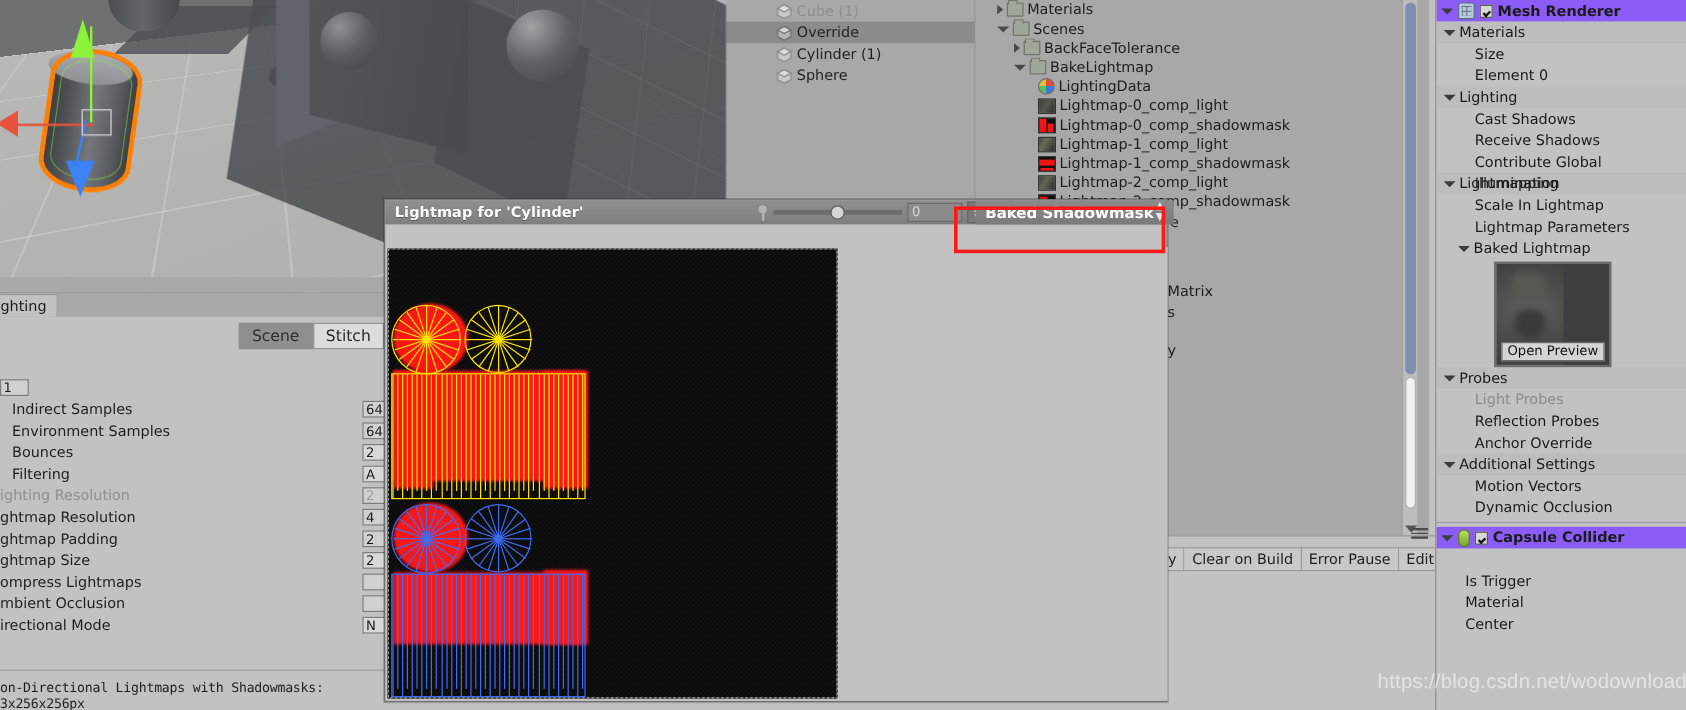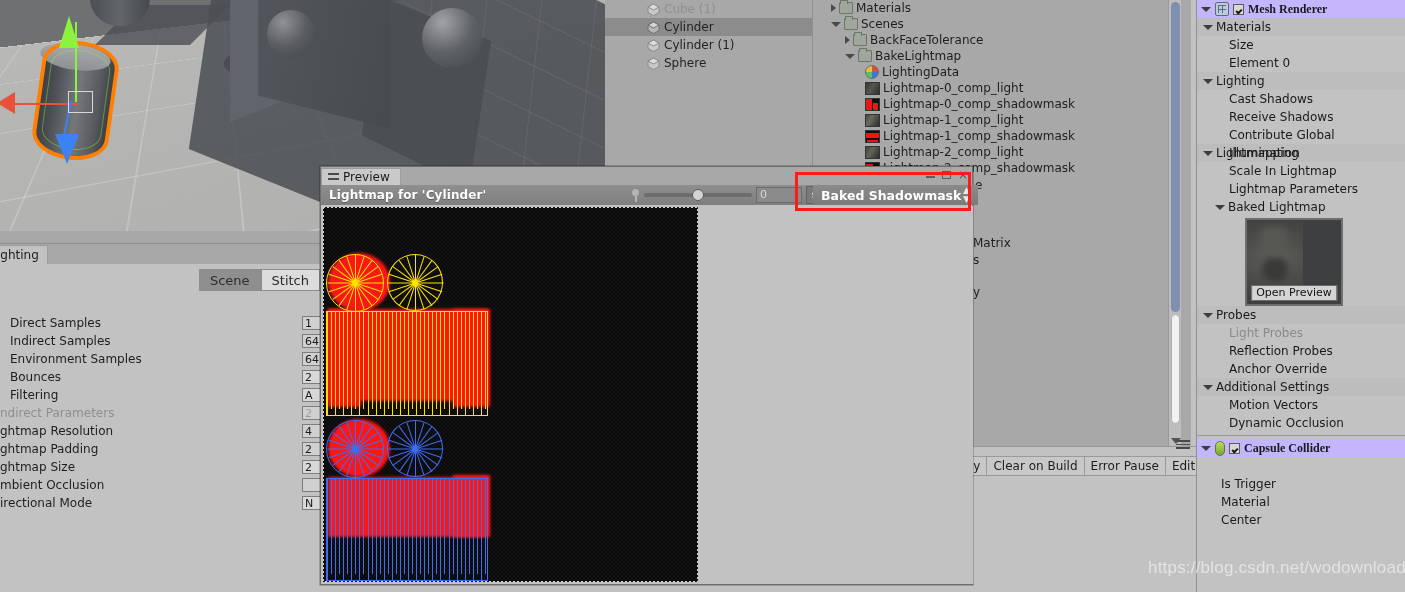--- a/index.html
+++ b/index.html
@@ -189,21 +189,21 @@
     border-left:5px solid transparent;border-right:5px solid transparent;border-top:6px solid #555;}
 
   
   #inspector {
     position:absolute; left:1196px; top:0; width:209px; height:592px;
     background:#c2c2c2; border-left:1px solid #909090;
     overflow:hidden;
   }
   .insp-header {
     display:flex; align-items:center; gap:4px; height:18px; padding-left:4px;
-    background:#c4b5fd; font-weight:bold; font-size:12px;font-family:Liberation Serif, serif;
+    background:#8b5cf6; font-weight:bold; font-size:12px;
   }
   .sect-head {
     display:flex; align-items:center; gap:3px; height:18px; padding-left:6px;
     background:#bdbdbd; font-size:12px;
   }
   .insp-row { height:18px; padding-left:32px; line-height:18px; font-size:12px; }
   .insp-row.sub { padding-left:24px; }
   .insp-row.dim { color:#8b8b8b; }
   .i-tri { width:0;height:0;border-left:5px solid transparent;border-right:5px solid transparent;border-top:5px solid #3c3c3c; flex:none; }
   .chk { width:11px;height:11px;background:#d8d8d8;border:1px solid #5b5b5b; position:relative; flex:none;}
@@ -411,21 +411,21 @@
     </span>
     <span>Cube (1)</span>
   </div>
   <div class="h-row selected">
     <span class="cube-ico">
       <svg width="13" height="13" viewBox="0 0 13 13">
             <polygon points="6.5,1 12,4 12,9.5 6.5,12.5 1,9.5 1,4" fill="#b6b6b6" stroke="#6e6e6e"></polygon>
             <polygon points="6.5,1 12,4 6.5,7 1,4" fill="#d6d6d6" stroke="#6e6e6e"></polygon>
           </svg>
     </span>
-    <span>Cylinder</span>
+    <span>Override</span>
   </div>
   <div class="h-row">
     <span class="cube-ico">
       <svg width="13" height="13" viewBox="0 0 13 13">
             <polygon points="6.5,1 12,4 12,9.5 6.5,12.5 1,9.5 1,4" fill="#c9c9c9" stroke="#8a8a8a"></polygon>
             <polygon points="6.5,1 12,4 6.5,7 1,4" fill="#dcdcdc" stroke="#8a8a8a"></polygon>
           </svg>
     </span>
     <span>Cylinder (1)</span>
   </div>
@@ -551,65 +551,71 @@
 
   <div class="mode-tabs">
     <div class="mode-tab sel">Scene</div>
     <div class="mode-tab unsel">Stitch</div>
   </div>
 
   <div class="l-list">
     <div class="l-partial-row"></div>
 
     <div class="l-row indent">
-      <span class="lbl">Direct Samples</span>
       <span class="l-field">1</span>
     </div>
     <div class="l-row indent">
       <span class="lbl">Indirect Samples</span>
       <span class="l-field">64</span>
     </div>
     <div class="l-row indent">
       <span class="lbl">Environment Samples</span>
       <span class="l-field">64</span>
     </div>
     <div class="l-row indent">
       <span class="lbl">Bounces</span>
       <span class="l-field box">2</span>
     </div>
     <div class="l-row indent">
       <span class="lbl">Filtering</span>
       <span class="l-field box">A</span>
     </div>
     <div class="l-row dim">
-      <span class="lbl">ndirect Parameters</span>
+      <span class="lbl">ighting Resolution</span>
       <span class="l-field" style="color:#9b9b9b;">2</span>
     </div>
     <div class="l-row">
       <span class="lbl">ghtmap Resolution</span>
       <span class="l-field">4</span>
     </div>
     <div class="l-row">
       <span class="lbl">ghtmap Padding</span>
       <span class="l-field">2</span>
     </div>
     <div class="l-row">
       <span class="lbl">ghtmap Size</span>
       <span class="l-field box">2</span>
     </div>
     <div class="l-row">
+      <span class="lbl">ompress Lightmaps</span>
+      <span class="l-checkfield"></span>
+    </div>
+    <div class="l-row">
       <span class="lbl">mbient Occlusion</span>
       <span class="l-checkfield"></span>
     </div>
     <div class="l-row">
       <span class="lbl">irectional Mode</span>
       <span class="l-field box">N</span>
     </div>
   </div>
 
+  <div class="l-footer">
+    <div class="txt">on-Directional Lightmaps with Shadowmasks: 3x256x256px</div>
+  </div>
 </div>
 
 <div id="inspector">
 
   <div class="insp-header">
     <span class="i-tri"></span>
     <span class="mesh-ico"></span>
     <span class="chk"></span>
     <span>Mesh Renderer</span>
   </div>
@@ -670,31 +676,20 @@
     <span class="chk"></span>
     <span>Capsule Collider</span>
   </div>
   <div style="height:18px;"></div>
   <div class="insp-row sub">Is Trigger</div>
   <div class="insp-row sub">Material</div>
   <div class="insp-row sub">Center</div>
 </div>
 
 <div id="preview-win">
-  <div id="preview-titlebar">
-    <div class="pv-tab">
-      <span class="pv-tab-ico"></span>
-      <span>Preview</span>
-    </div>
-    <div class="winctl">
-      <span class="wc-min"></span>
-      <span class="wc-max"></span>
-      <span class="wc">×</span>
-    </div>
-  </div>
 
   <div id="preview-toolbar">
     <div class="title">Lightmap for 'Cylinder'</div>
     <div class="pv-slider-wrap">
       <span class="pin-ico"></span>
       <span class="pv-slider">
         <span class="pv-knob"></span>
       </span>
       <span class="pv-num">0</span>
       <span class="pv-icon-btn">

